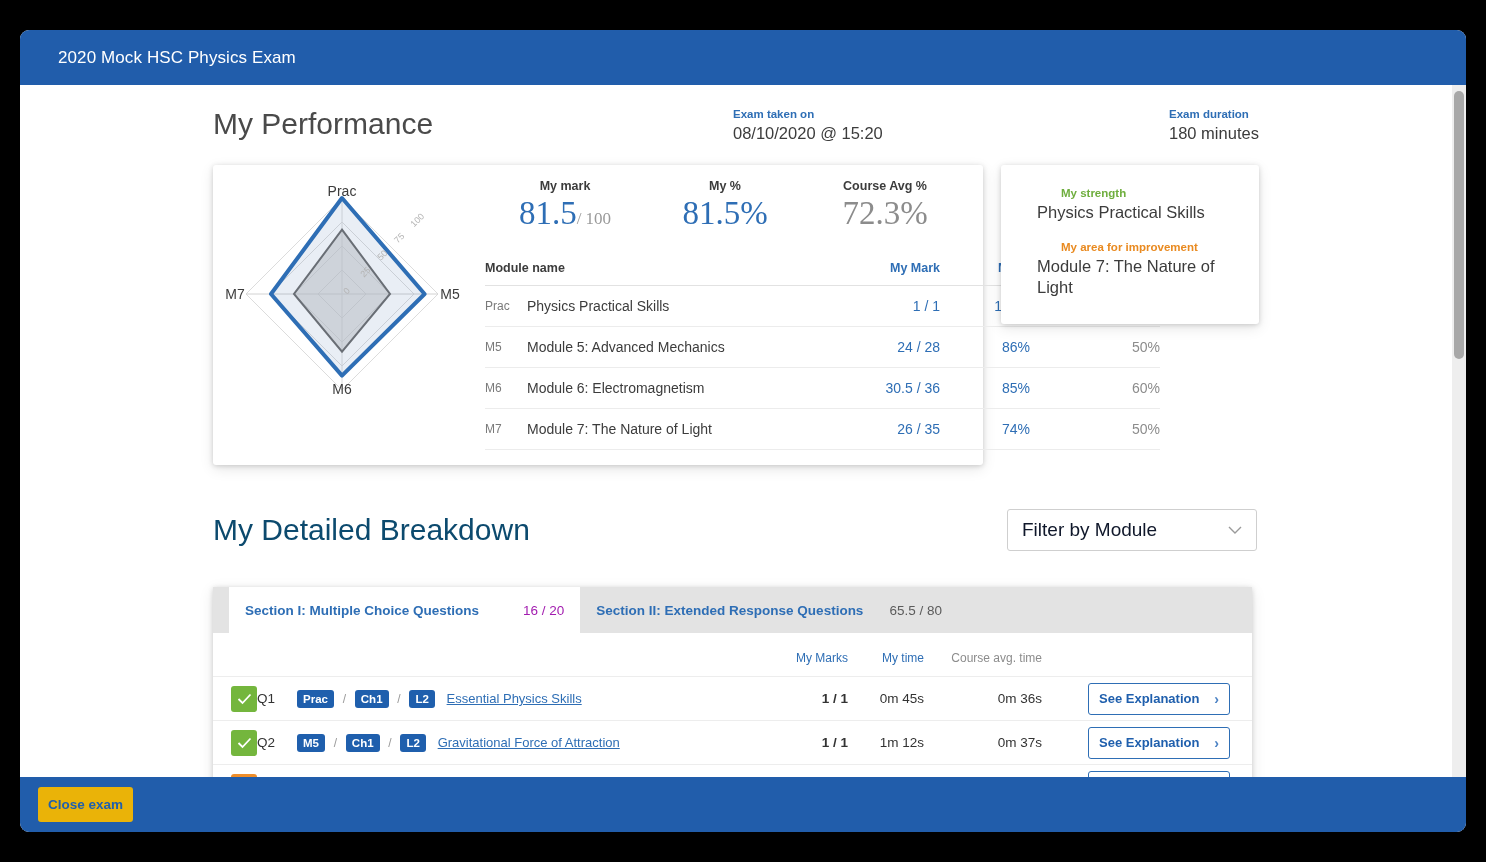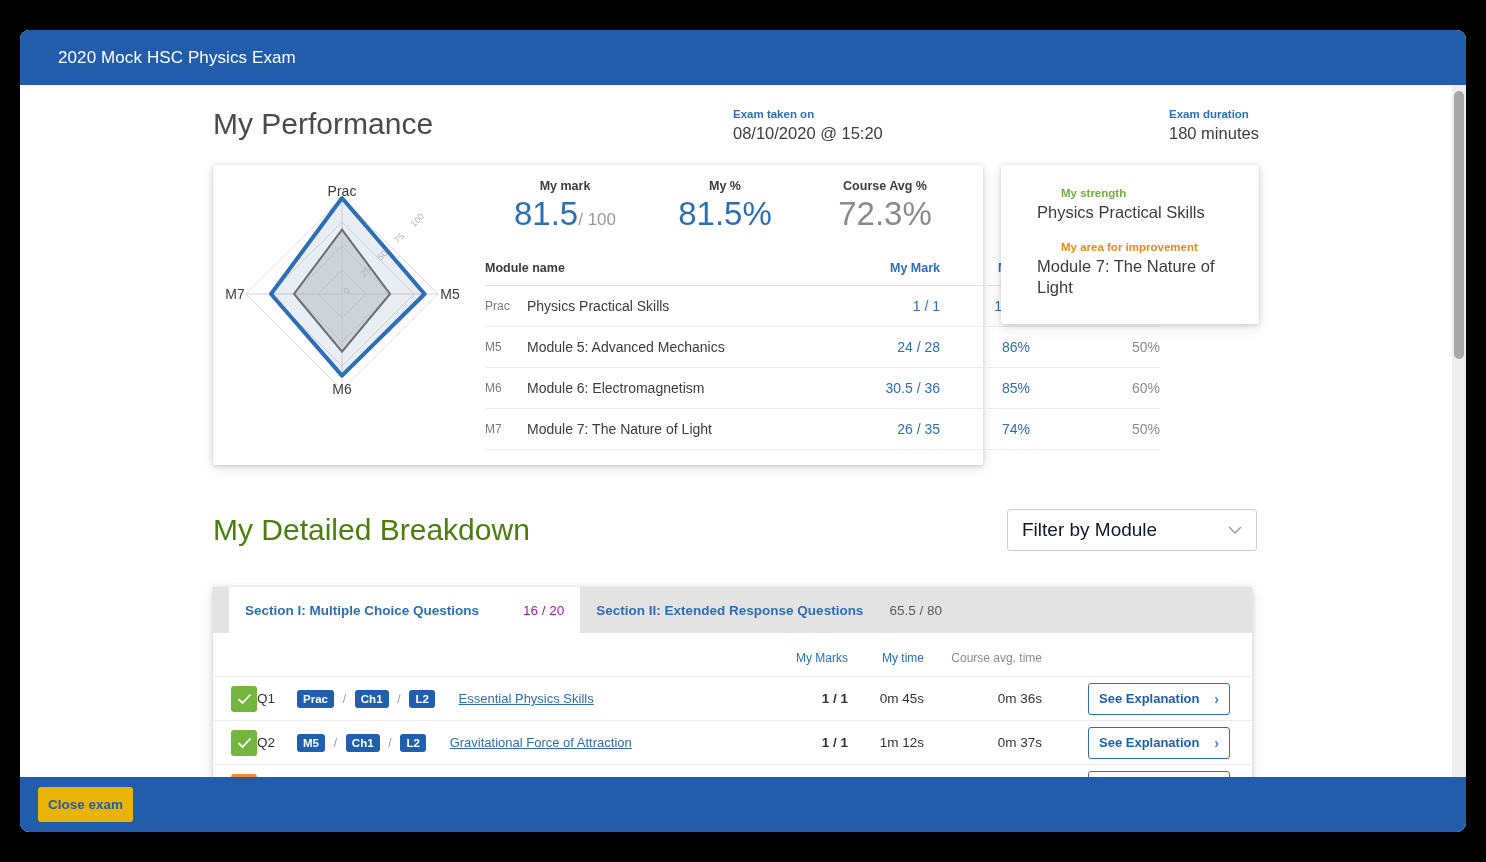--- a/index.html
+++ b/index.html
@@ -134,20 +134,21 @@
     font-size: 12.5px;
     font-weight: bold;
     color: #3c3c3c;
     margin-bottom: 2px;
   }
   .stat-value {
     font-size: 33px;
     color: #2E6EB5;
     font-weight: 400;
     white-space: nowrap;
+    font-family: Liberation Serif, serif;
   }
   .stat-value.grey { color: #8c8c8c; }
   .stat-sub {
     font-size: 17px;
     color: #9a9a9a;
   }
 
   
   .mod-table {
     position: absolute;
@@ -216,21 +217,21 @@
 
   
   .breakdown-header {
     position: relative;
     height: 92px;
   }
   .breakdown-title {
     position: absolute;
     left: 193px; top: 18px;
     font-size: 30px;
-    color: #4d7c0f;
+    color: #0c4a6e;
   }
   .filter-select {
     position: absolute;
     left: 987px; top: 14px;
     width: 250px; height: 42px;
     border: 1px solid #cfcfcf;
     border-radius: 3px;
     background: #ffffff;
     display: flex;
     align-items: center;
@@ -326,21 +327,21 @@
   .sep {
     color: #9a9a9a;
     font-size: 12px;
     margin: 0 5px;
     vertical-align: middle;
   }
   .q-link {
     color: #2E6EB5;
     font-size: 13px;
     text-decoration: underline;
-    margin-left: 20px;
+    margin-left: 8px;
     vertical-align: middle;
   }
 
   .marks { font-weight: bold; text-align: right; color: #333; }
   .mytime { text-align: right; color: #333; }
   .avgtime { text-align: right; color: #8c8c8c; }
 
   .see-btn {
     display: flex;
     align-items: center;

